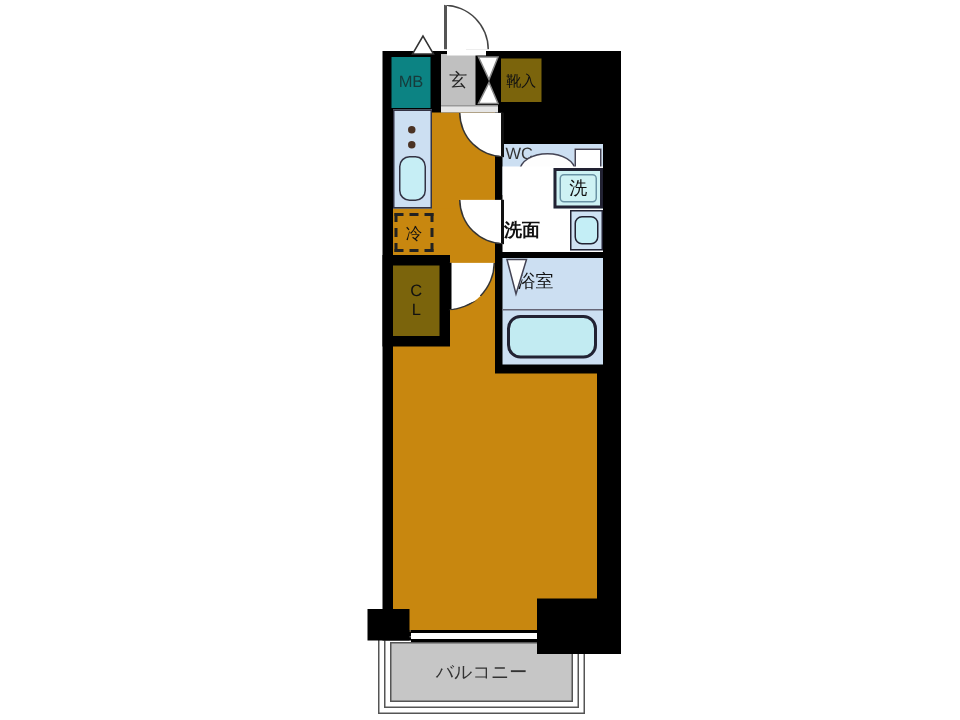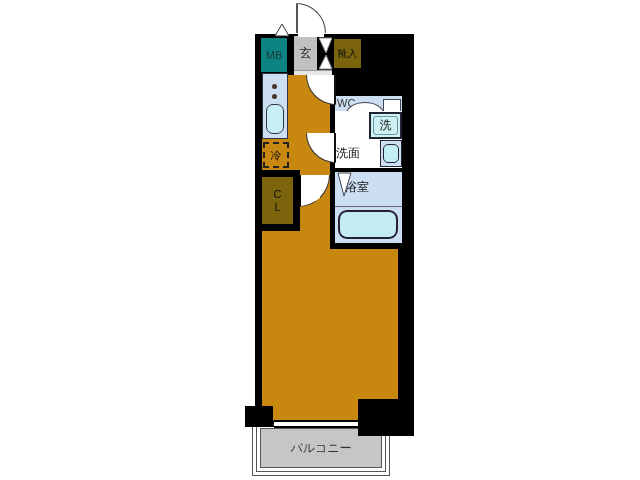--- a/index.html
+++ b/index.html
@@ -43,21 +43,21 @@
   </div>
 
   <div class="abs white-room" style="left:335px;top:111px;width:67px;height:57px;">
     <div class="abs" style="left:34px;top:1px;width:33px;height:27px;background:#cef2f4;border:2px solid #223;">
       <div class="abs center" style="left:2px;top:2px;right:2px;bottom:2px;border:1px solid #6a93a5;border-radius:3px;">
         <span class="lbl" style="font-size:12px;">洗</span>
       </div>
     </div>
     <div class="abs" style="left:45px;top:29px;width:22px;height:27px;background:#cfe2f4;border:1px solid #223;"></div>
     <div class="abs" style="left:48px;top:33px;width:16px;height:19px;background:#c4eef6;border:1px solid #223;border-radius:5px;"></div>
-    <span class="lbl abs" style="left:1px;top:34px;font-size:12px;">洗面</span>
+    <span class="lbl abs" style="left:1px;top:34px;font-size:12px;font-weight:bold;">洗面</span>
   </div>
 
   <div class="abs wet" style="left:335px;top:172px;width:67px;height:71px;font-family:Liberation Mono, monospace;">
     <span class="lbl abs" style="left:10px;top:7px;font-size:12px;">浴室</span>
     <div class="abs" style="left:0;top:34px;width:67px;height:1px;background:#667;"></div>
     <div class="abs" style="left:3px;top:38px;width:60px;height:29px;background:#c2ebf2;border:2px solid #223;border-radius:9px;"></div>
   </div>
 
   <div class="abs center" style="left:261px;top:38px;width:26px;height:34px;background:#0c8383;">
     <span class="lbl" style="font-size:11px;color:#173b3b;">MB</span>

